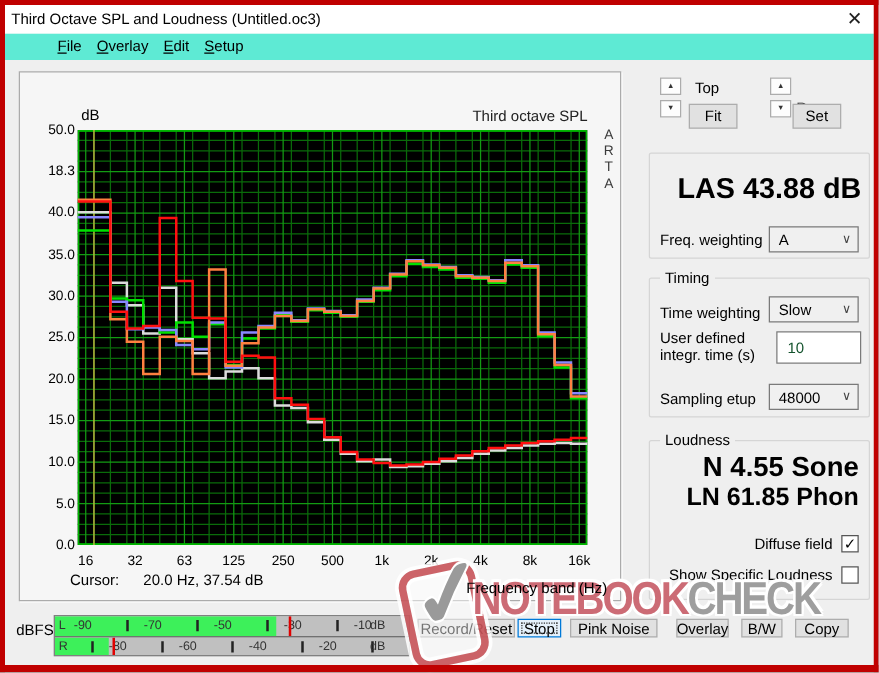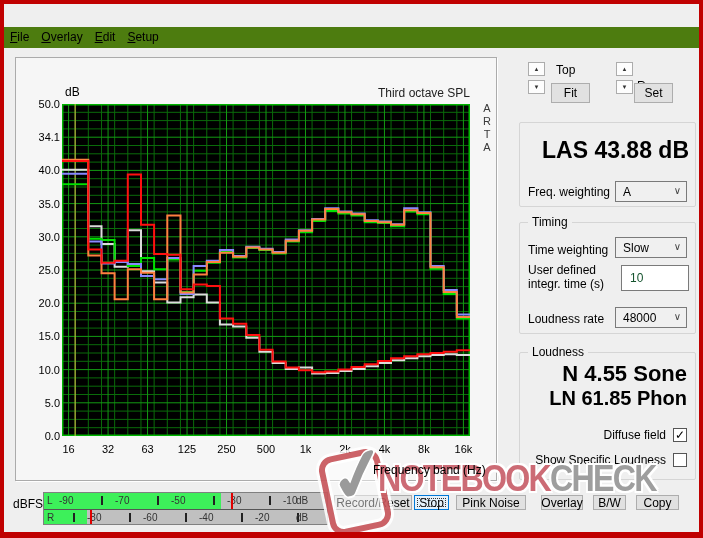--- a/index.html
+++ b/index.html
@@ -8,21 +8,21 @@
   .redframe{position:absolute;background:#C00000;z-index:90;}
   #rf-top{left:0;top:0;width:703px;height:4px;}
   #rf-left{left:0;top:0;width:4px;height:538px;}
   #rf-right{left:699px;top:0;width:4px;height:538px;}
   #rf-bottom{left:0;top:532px;width:703px;height:6px;}
 
   
   #titlebar{position:absolute;left:4px;top:4px;width:695px;height:23px;background:#FFFFFF;}
   #title-text{position:absolute;left:5px;top:4px;font-size:12px;color:#000;}
   #close-btn{position:absolute;right:9px;top:2px;font-size:15px;color:#222;cursor:default;}
-  #menubar{position:absolute;left:4px;top:27px;width:695px;height:21px;background:#4d7c0f;}
+  #menubar{position:absolute;left:4px;top:27px;width:695px;height:21px;background:#5eead4;padding-left:36px;}
   .menu-item{display:inline-block;padding:3px 6px 3px 6px;font-size:12px;color:#000;}
   .menu-item u{text-decoration:underline;}
 
   
   #chart-panel{position:absolute;left:15px;top:57px;width:482px;height:424px;background:#F6F6F6;border:1px solid #ABABAB;box-shadow:1px 1px 0 #fff;}
   #chart-title{position:absolute;left:46px;top:28px;width:408px;text-align:right;font-size:12px;color:#222;}
   #db-unit{position:absolute;left:49px;top:27px;font-size:12px;color:#000;}
   .ytick{position:absolute;left:6px;width:38px;text-align:right;font-size:11px;color:#000;height:13px;}
   #plot{position:absolute;left:46px;top:46px;}
   .arta{position:absolute;left:464px;top:44px;font-size:11px;line-height:13px;color:#3a3a3a;text-align:center;width:14px;}
@@ -72,29 +72,33 @@
 </style>
 </head>
 <body>
 
 <div id="stage">
   <div class="redframe" id="rf-top"></div>
   <div class="redframe" id="rf-left"></div>
   <div class="redframe" id="rf-right"></div>
   <div class="redframe" id="rf-bottom"></div>
 
+  <div id="titlebar">
+    <span id="title-text">Third Octave SPL and Loudness (Untitled.oc3)</span>
+    <span id="close-btn">✕</span>
+  </div>
 
   <div id="menubar"><span class="menu-item"><u>F</u>ile</span><span class="menu-item"><u>O</u>verlay</span><span class="menu-item"><u>E</u>dit</span><span class="menu-item"><u>S</u>etup</span></div>
 
   <div id="chart-panel">
     <div id="db-unit">dB</div>
     <div id="chart-title">Third octave SPL</div>
     <div id="yticks">
         <div class="ytick" style="top: 40px;">50.0</div>
-        <div class="ytick" style="top: 73.2px;">34.1</div>
+        <div class="ytick" style="top: 73.2px;">18.3</div>
         <div class="ytick" style="top: 106.4px;">40.0</div>
         <div class="ytick" style="top: 139.6px;">35.0</div>
         <div class="ytick" style="top: 172.8px;">30.0</div>
         <div class="ytick" style="top: 206px;">25.0</div>
         <div class="ytick" style="top: 239.2px;">20.0</div>
         <div class="ytick" style="top: 272.4px;">15.0</div>
         <div class="ytick" style="top: 305.6px;">10.0</div>
         <div class="ytick" style="top: 338.8px;">5.0</div>
         <div class="ytick" style="top: 372px;">0.0</div>
       </div>
@@ -200,20 +204,24 @@
         <div class="xtick" style="left: 114.548px;">63</div>
         <div class="xtick" style="left: 154.032px;">125</div>
         <div class="xtick" style="left: 193.516px;">250</div>
         <div class="xtick" style="left: 233px;">500</div>
         <div class="xtick" style="left: 272.484px;">1k</div>
         <div class="xtick" style="left: 311.968px;">2k</div>
         <div class="xtick" style="left: 351.452px;">4k</div>
         <div class="xtick" style="left: 390.935px;">8k</div>
         <div class="xtick" style="left: 430.419px;">16k</div>
       </div>
+    <div id="cursor-row">
+      <span class="lab">Cursor:</span>
+      <span>20.0 Hz, 37.54 dB</span>
+    </div>
     <div id="freq-label">Frequency band (Hz)</div>
   </div>
 
   <div class="spin" style="left:528px;top:62px;">▲</div>
   <div class="spin" style="left:528px;top:80px;">▼</div>
   <div class="side-label" style="left:556px;top:63px;">Top</div>
   <div class="btn" style="left:551px;top:83px;width:39px;height:20px;">Fit</div>
   <div class="spin" style="left:616px;top:62px;">▲</div>
   <div class="spin" style="left:616px;top:80px;">▼</div>
   <div class="side-label" style="left:637px;top:63px;margin-top:16px;">Range</div>
@@ -231,21 +239,21 @@
   <div class="groupbox" style="left:519px;top:222px;width:177px;height:112px;padding-left:48px;">
     <span class="gtitle">Timing</span>
     <div class="side-label" style="left:8px;top:20px;">Time weighting</div>
     <div class="combo" style="left:95px;top:14px;width:72px;">
       <span class="val">Slow</span>
       <span class="chev">∨</span>
     </div>
     <div class="side-label" style="left:8px;top:40px;">User defined</div>
     <div class="side-label" style="left:8px;top:54px;">integr. time (s)</div>
     <div class="textinput" style="left:101px;top:42px;width:68px;height:26px;">10</div>
-    <div class="side-label" style="left:8px;top:89px;">Loudness rate</div>
+    <div class="side-label" style="left:8px;top:89px;">Sampling etup</div>
     <div class="combo" style="left:95px;top:84px;width:72px;">
       <span class="val">48000</span>
       <span class="chev">∨</span>
     </div>
   </div>
 
   <div class="groupbox" style="left:519px;top:352px;width:177px;height:128px;">
     <span class="gtitle">Loudness</span>
     <div class="bigval" style="right:8px;top:8px;font-size:22px;">N 4.55 Sone</div>
     <div class="bigval" style="right:8px;top:34px;font-size:20px;">LN 61.85 Phon</div>

